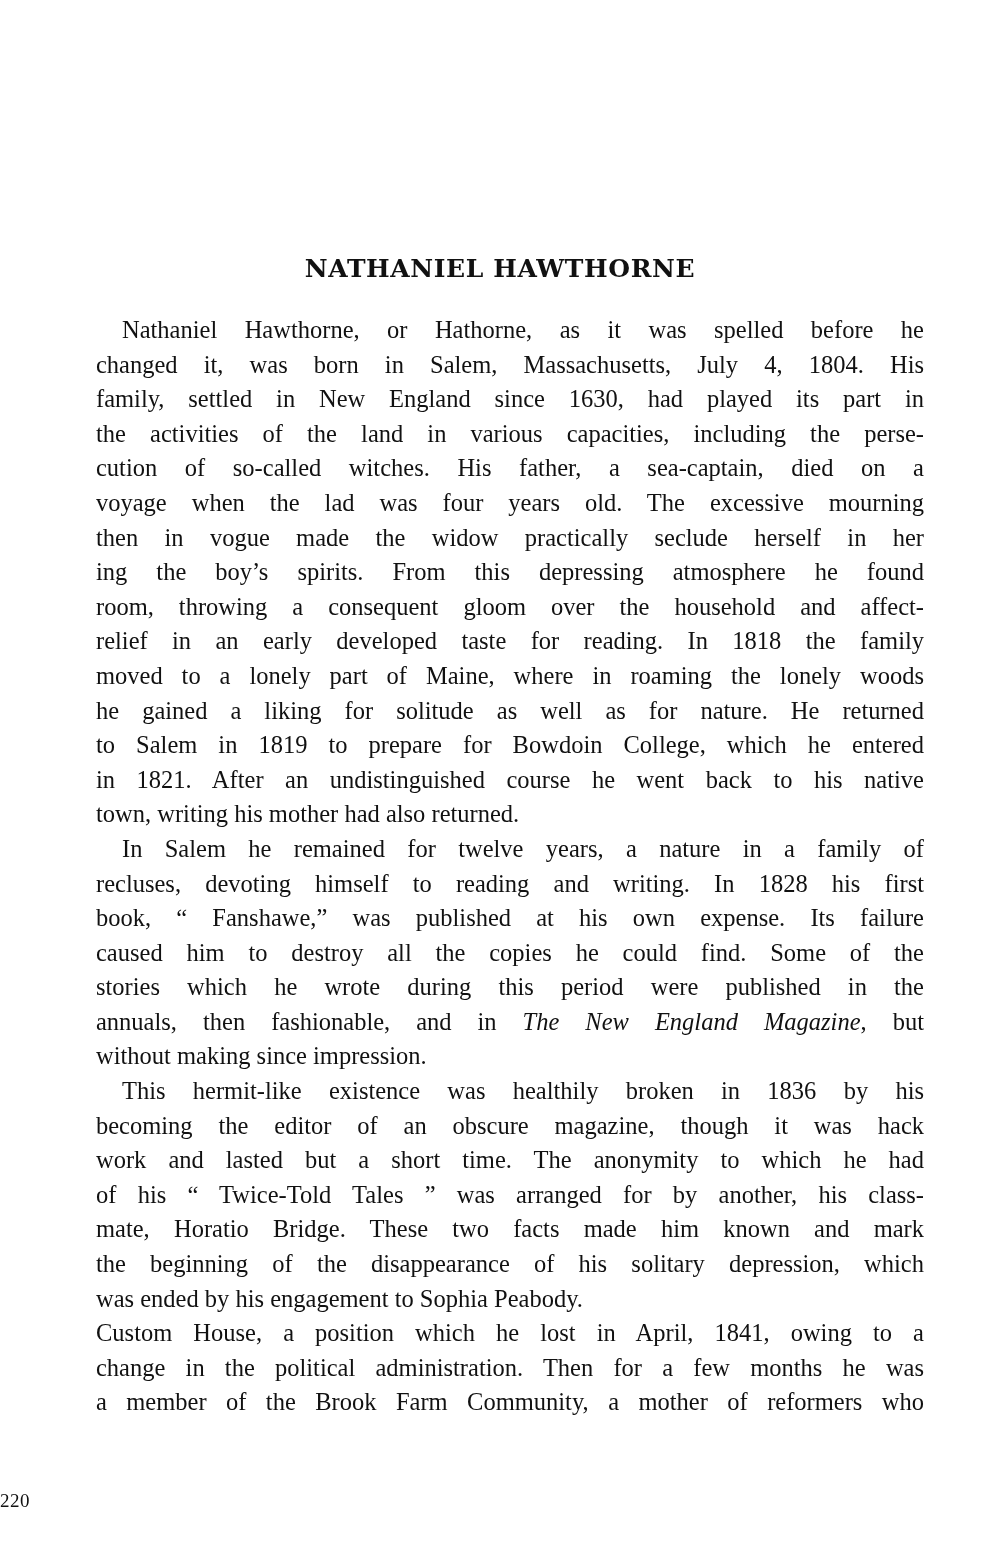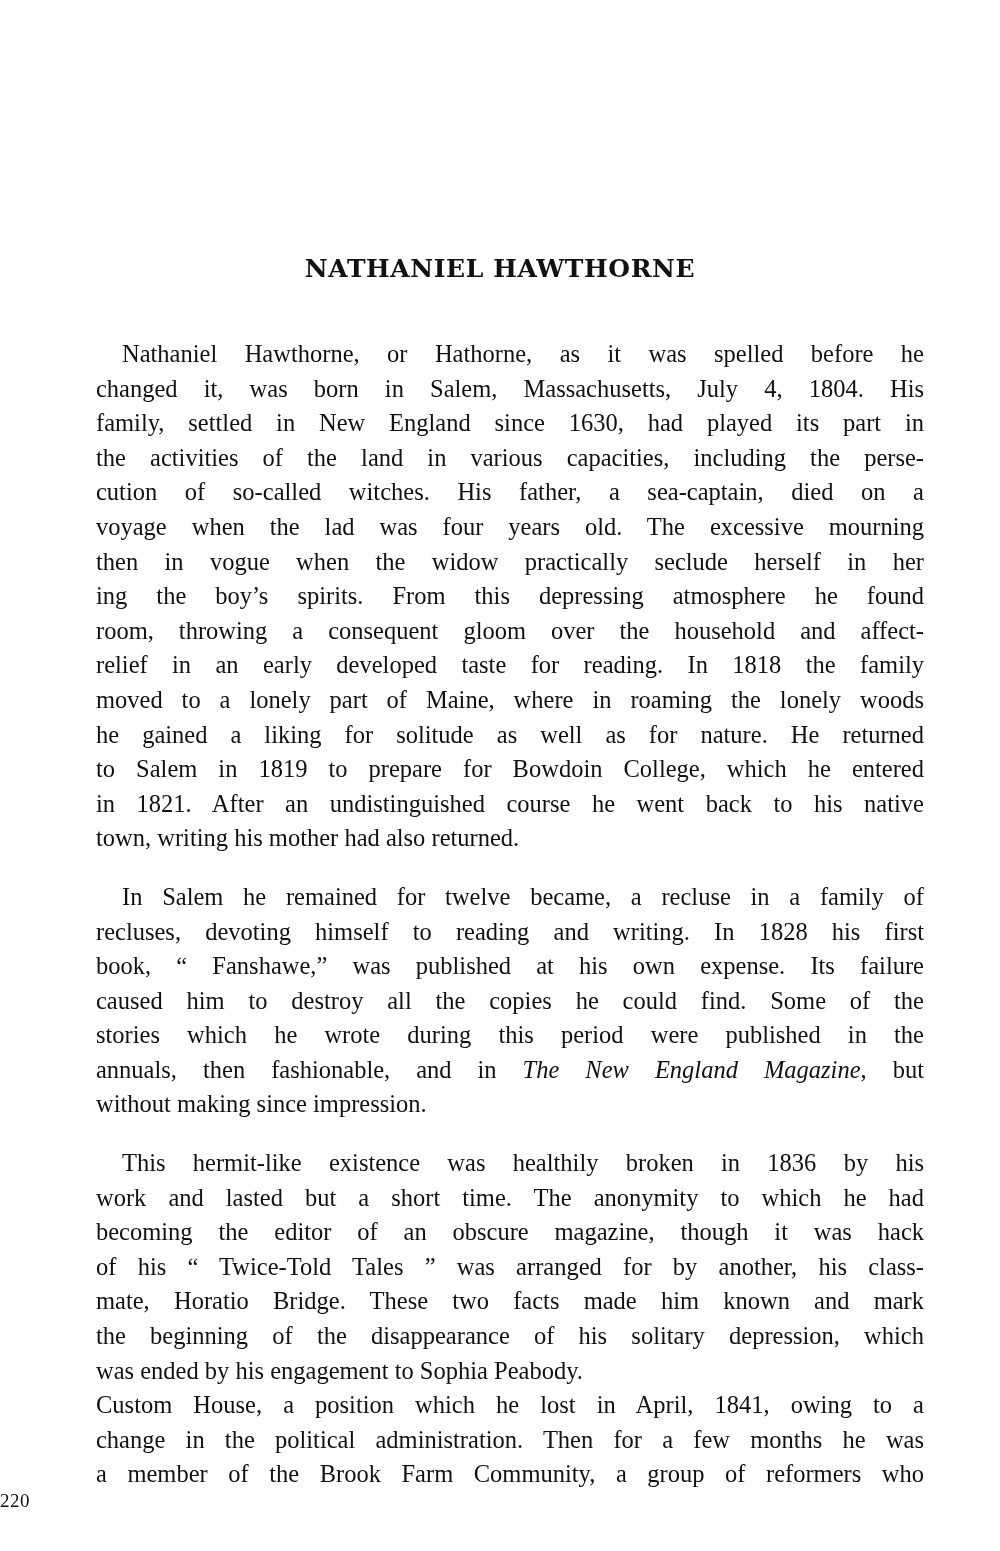--- a/index.html
+++ b/index.html
@@ -47,21 +47,20 @@
       white-space: nowrap;
       text-align: justify;
       text-align-last: justify;
       overflow: visible;
     }
     .line.last {
       text-align-last: left;
     }
     .line.indent {
       padding-left: 26px;
-      margin-top: 24px;
     }
     .italic {
       font-style: italic;
     }
     .page-number {
       position: absolute;
       top: 1490px;
       left: 0;
       width: 1000px;
       text-align: left;
@@ -77,52 +76,52 @@
 
   <div class="body-text">
 
     <div>
       <span class="line indent">Nathaniel Hawthorne, or Hathorne, as it was spelled before he</span>
       <span class="line">changed it, was born in Salem, Massachusetts, July 4, 1804.  His</span>
       <span class="line">family, settled in New England since 1630, had played its part in</span>
       <span class="line">the activities of the land in various capacities, including the perse-</span>
       <span class="line">cution of so-called witches.  His father, a sea-captain, died on a</span>
       <span class="line">voyage when the lad was four years old.  The excessive mourning</span>
-      <span class="line">then in vogue when the widow practically seclude herself in her</span>
+      <span class="line">then in vogue made the widow practically seclude herself in her</span>
       <span class="line">ing the boy’s spirits.  From this depressing atmosphere he found</span>
       <span class="line">room, throwing a consequent gloom over the household and affect-</span>
       <span class="line">relief in an early developed taste for reading.  In 1818 the family</span>
       <span class="line">moved to a lonely part of Maine, where in roaming the lonely woods</span>
       <span class="line">he gained a liking for solitude as well as for nature.  He returned</span>
       <span class="line">to Salem in 1819 to prepare for Bowdoin College, which he entered</span>
       <span class="line">in 1821.  After an undistinguished course he went back to his native</span>
       <span class="line last">town, writing his mother had also returned.</span>
     </div>
 
     <div>
-      <span class="line indent">In Salem he remained for twelve became, a recluse in a family of</span>
+      <span class="line indent">In Salem he remained for twelve years, a nature in a family of</span>
       <span class="line">recluses, devoting himself to reading and writing.  In 1828 his first</span>
       <span class="line">book, “ Fanshawe,” was published at his own expense.  Its failure</span>
       <span class="line">caused him to destroy all the copies he could find.  Some of the</span>
       <span class="line">stories which he wrote during this period were published in the</span>
       <span class="line"><span>annuals, then fashionable, and in </span><span class="italic">The New England Magazine</span><span>, but</span></span>
       <span class="line last">without making since impression.</span>
     </div>
 
     <div>
       <span class="line indent">This hermit-like existence was healthily broken in 1836 by his</span>
+      <span class="line">becoming the editor of an obscure magazine, though it was hack</span>
       <span class="line">work and lasted but a short time.  The anonymity to which he had</span>
-      <span class="line">becoming the editor of an obscure magazine, though it was hack</span>
       <span class="line">of his “ Twice-Told Tales ” was arranged for by another, his class-</span>
       <span class="line">mate, Horatio Bridge.  These two facts made him known and mark</span>
       <span class="line">the beginning of the disappearance of his solitary depression, which</span>
       <span class="line last">was ended by his engagement to Sophia Peabody.</span>
     </div>
 
     <div>
       <span class="line">Custom House, a position which he lost in April, 1841, owing to a</span>
       <span class="line">change in the political administration.  Then for a few months he was</span>
-      <span class="line">a member of the Brook Farm Community, a group of reformers who</span>
+      <span class="line">a member of the Brook Farm Community, a mother of reformers who</span>
     </div>
   </div>
 
   <div class="page-number">220</div>
 </div>
 
 </body></html>

